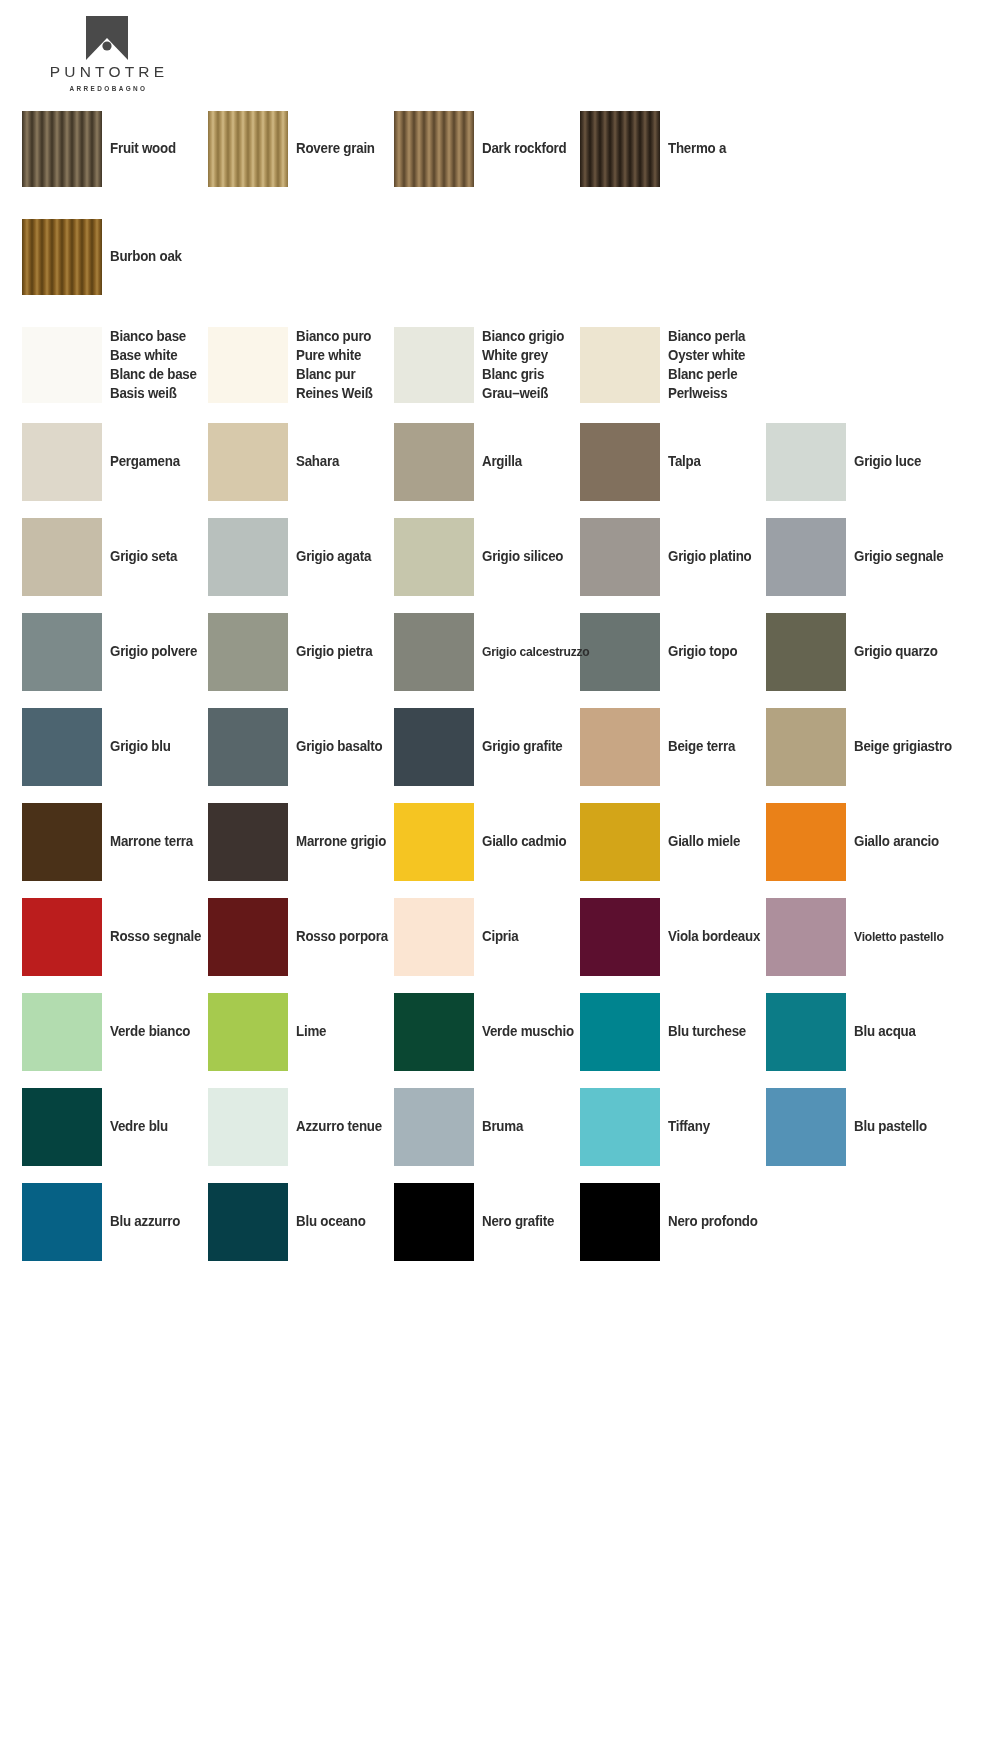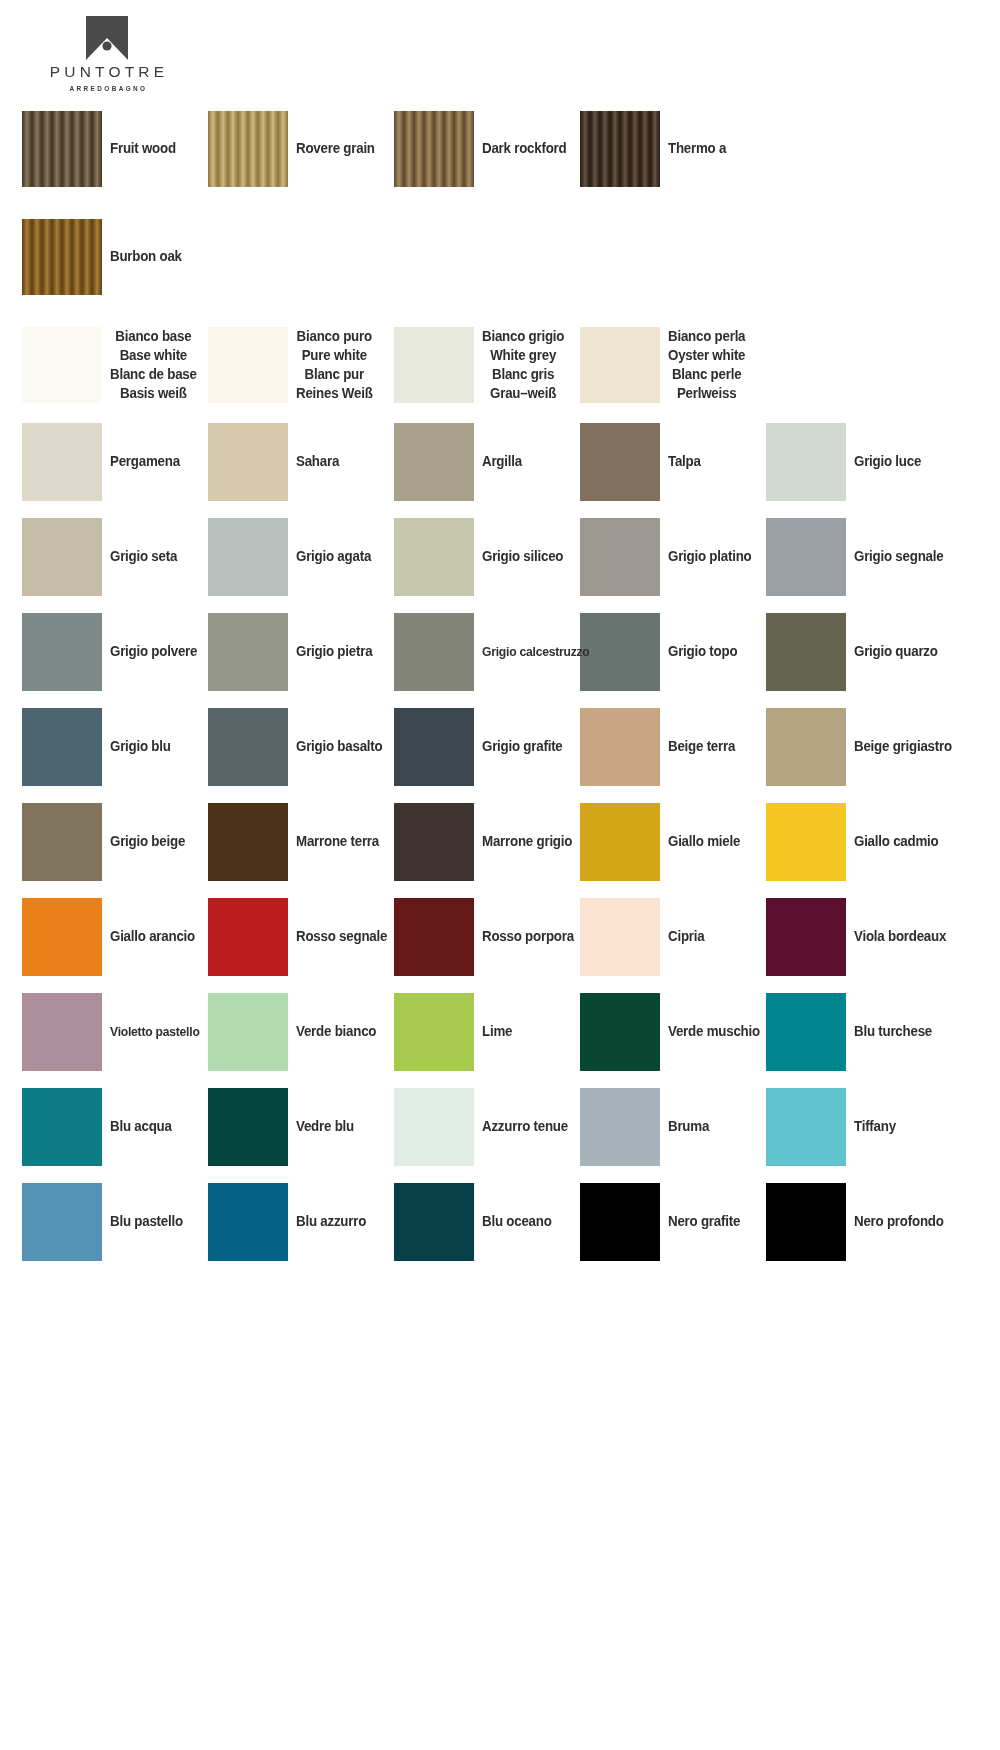--- a/index.html
+++ b/index.html
@@ -52,21 +52,21 @@
     white-space:nowrap;
   }
 
   
   #wood-grid .cell{height:90px;}
   #wood-grid .sw{height:76px;position:relative;overflow:hidden;}
   #wood-grid2 .cell{height:90px;}
   #wood-grid2 .sw{height:76px;position:relative;overflow:hidden;}
 
   
-  #white-grid .cell{height:90px;align-items:center;text-align:center;}
+  #white-grid .cell{height:90px;align-items:center;}
   #white-grid .sw{height:76px;}
   #white-grid .lbl{white-space:normal;font-size:14.5px;line-height:1.31;}
 
   
   .color-grid .cell{height:95px;}
   .color-grid .sw{height:78px;}
 
   .tight{font-size:13.2px;}
 </style>
 </head>
@@ -225,40 +225,36 @@
       </div>
       <div class="cell">
         <div class="sw" style="background:#c8a684;"></div>
         <div class="lbl">Beige terra</div>
       </div>
       <div class="cell">
         <div class="sw" style="background:#b3a381;"></div>
         <div class="lbl">Beige grigiastro</div>
       </div>
       <div class="cell">
-        <div class="sw" style="background:#81745c;"></div>
-        <div class="lbl">Grigio beige</div>
-      </div>
-      <div class="cell">
         <div class="sw" style="background:#4a3118;"></div>
         <div class="lbl">Marrone terra</div>
       </div>
       <div class="cell">
         <div class="sw" style="background:#3d332f;"></div>
         <div class="lbl">Marrone grigio</div>
       </div>
       <div class="cell">
+        <div class="sw" style="background:#f5c522;"></div>
+        <div class="lbl">Giallo cadmio</div>
+      </div>
+      <div class="cell">
         <div class="sw" style="background:#d3a518;"></div>
         <div class="lbl">Giallo miele</div>
       </div>
       <div class="cell">
-        <div class="sw" style="background:#f5c522;"></div>
-        <div class="lbl">Giallo cadmio</div>
-      </div>
-      <div class="cell">
         <div class="sw" style="background:#ea8118;"></div>
         <div class="lbl">Giallo arancio</div>
       </div>
       <div class="cell">
         <div class="sw" style="background:#bb1d1d;"></div>
         <div class="lbl">Rosso segnale</div>
       </div>
       <div class="cell">
         <div class="sw" style="background:#641818;"></div>
         <div class="lbl">Rosso porpora</div>

